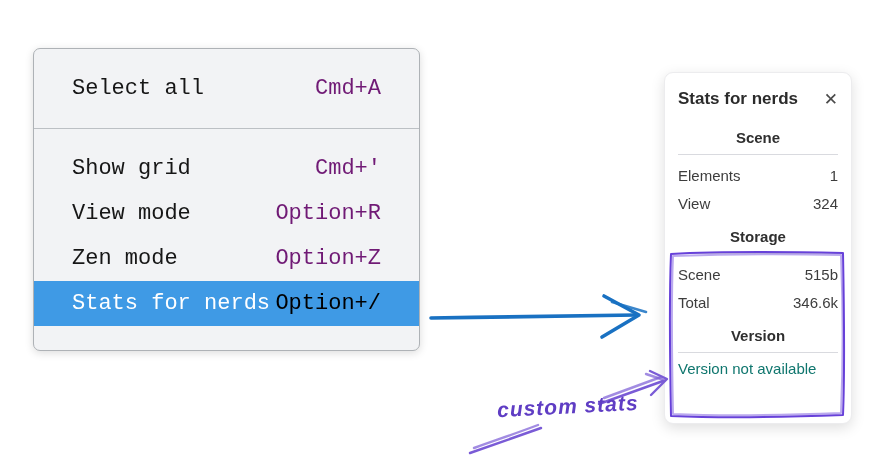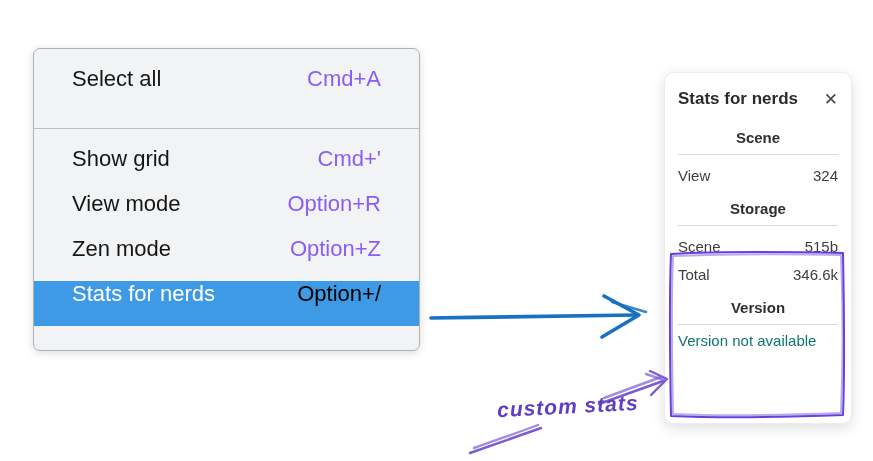--- a/index.html
+++ b/index.html
@@ -10,24 +10,24 @@
   }
 
   
   .menu {
     position:absolute; left:33px; top:48px; width:387px; height:303px;
     background:#f2f3f5; border:1px solid #aeb2b6; border-radius:7px;
     box-shadow:0 2px 8px rgba(0,0,0,.14);
     padding-top:17px; overflow:hidden;
   }
   .menu-item {
-    height:45px; display:flex; justify-content:space-between; align-items:flex-start;
-    padding:0 38px; font-size:22px; color:#161616; cursor:default;
+    height:45px; display:flex; justify-content:space-between; align-items:center;
+    padding:0 38px; font-size:22px; color:#161616; cursor:default;font-family:Liberation Mono, monospace;
   }
-  .menu-item .shortcut { color:#8b5cf6; }
+  .menu-item .shortcut { color:#701a75; }
   .menu-item.selected { background:#3f9ae5; color:#ffffff; }
   .menu-item.selected .shortcut { color:#000000; }
   .menu-divider { height:1px; background:#bcc0c4; margin:17px 0; }
 
   
   .panel {
     position:absolute; left:664px; top:72px; width:188px; height:352px;
     background:#ffffff; border:1px solid #ececee; border-radius:9px;
     box-shadow:0 4px 14px rgba(0,0,0,.13);
     padding:13px 13px 10px; font-size:15px; color:#3d3d3d;
@@ -81,20 +81,24 @@
   <div class="panel">
     <div class="panel-header">
       <span class="panel-title">Stats for nerds</span>
       <span class="close-btn">✕</span>
     </div>
 
     <div>
       <div class="sec-h first">Scene</div>
       <div class="sec-hr"></div>
       <div class="stat-row">
+        <span>Elements</span>
+        <span>1</span>
+      </div>
+      <div class="stat-row">
         <span>View</span>
         <span>324</span>
       </div>
     </div>
 
     <div>
       <div class="sec-h">Storage</div>
       <div class="sec-hr"></div>
       <div class="stat-row">
         <span>Scene</span>

